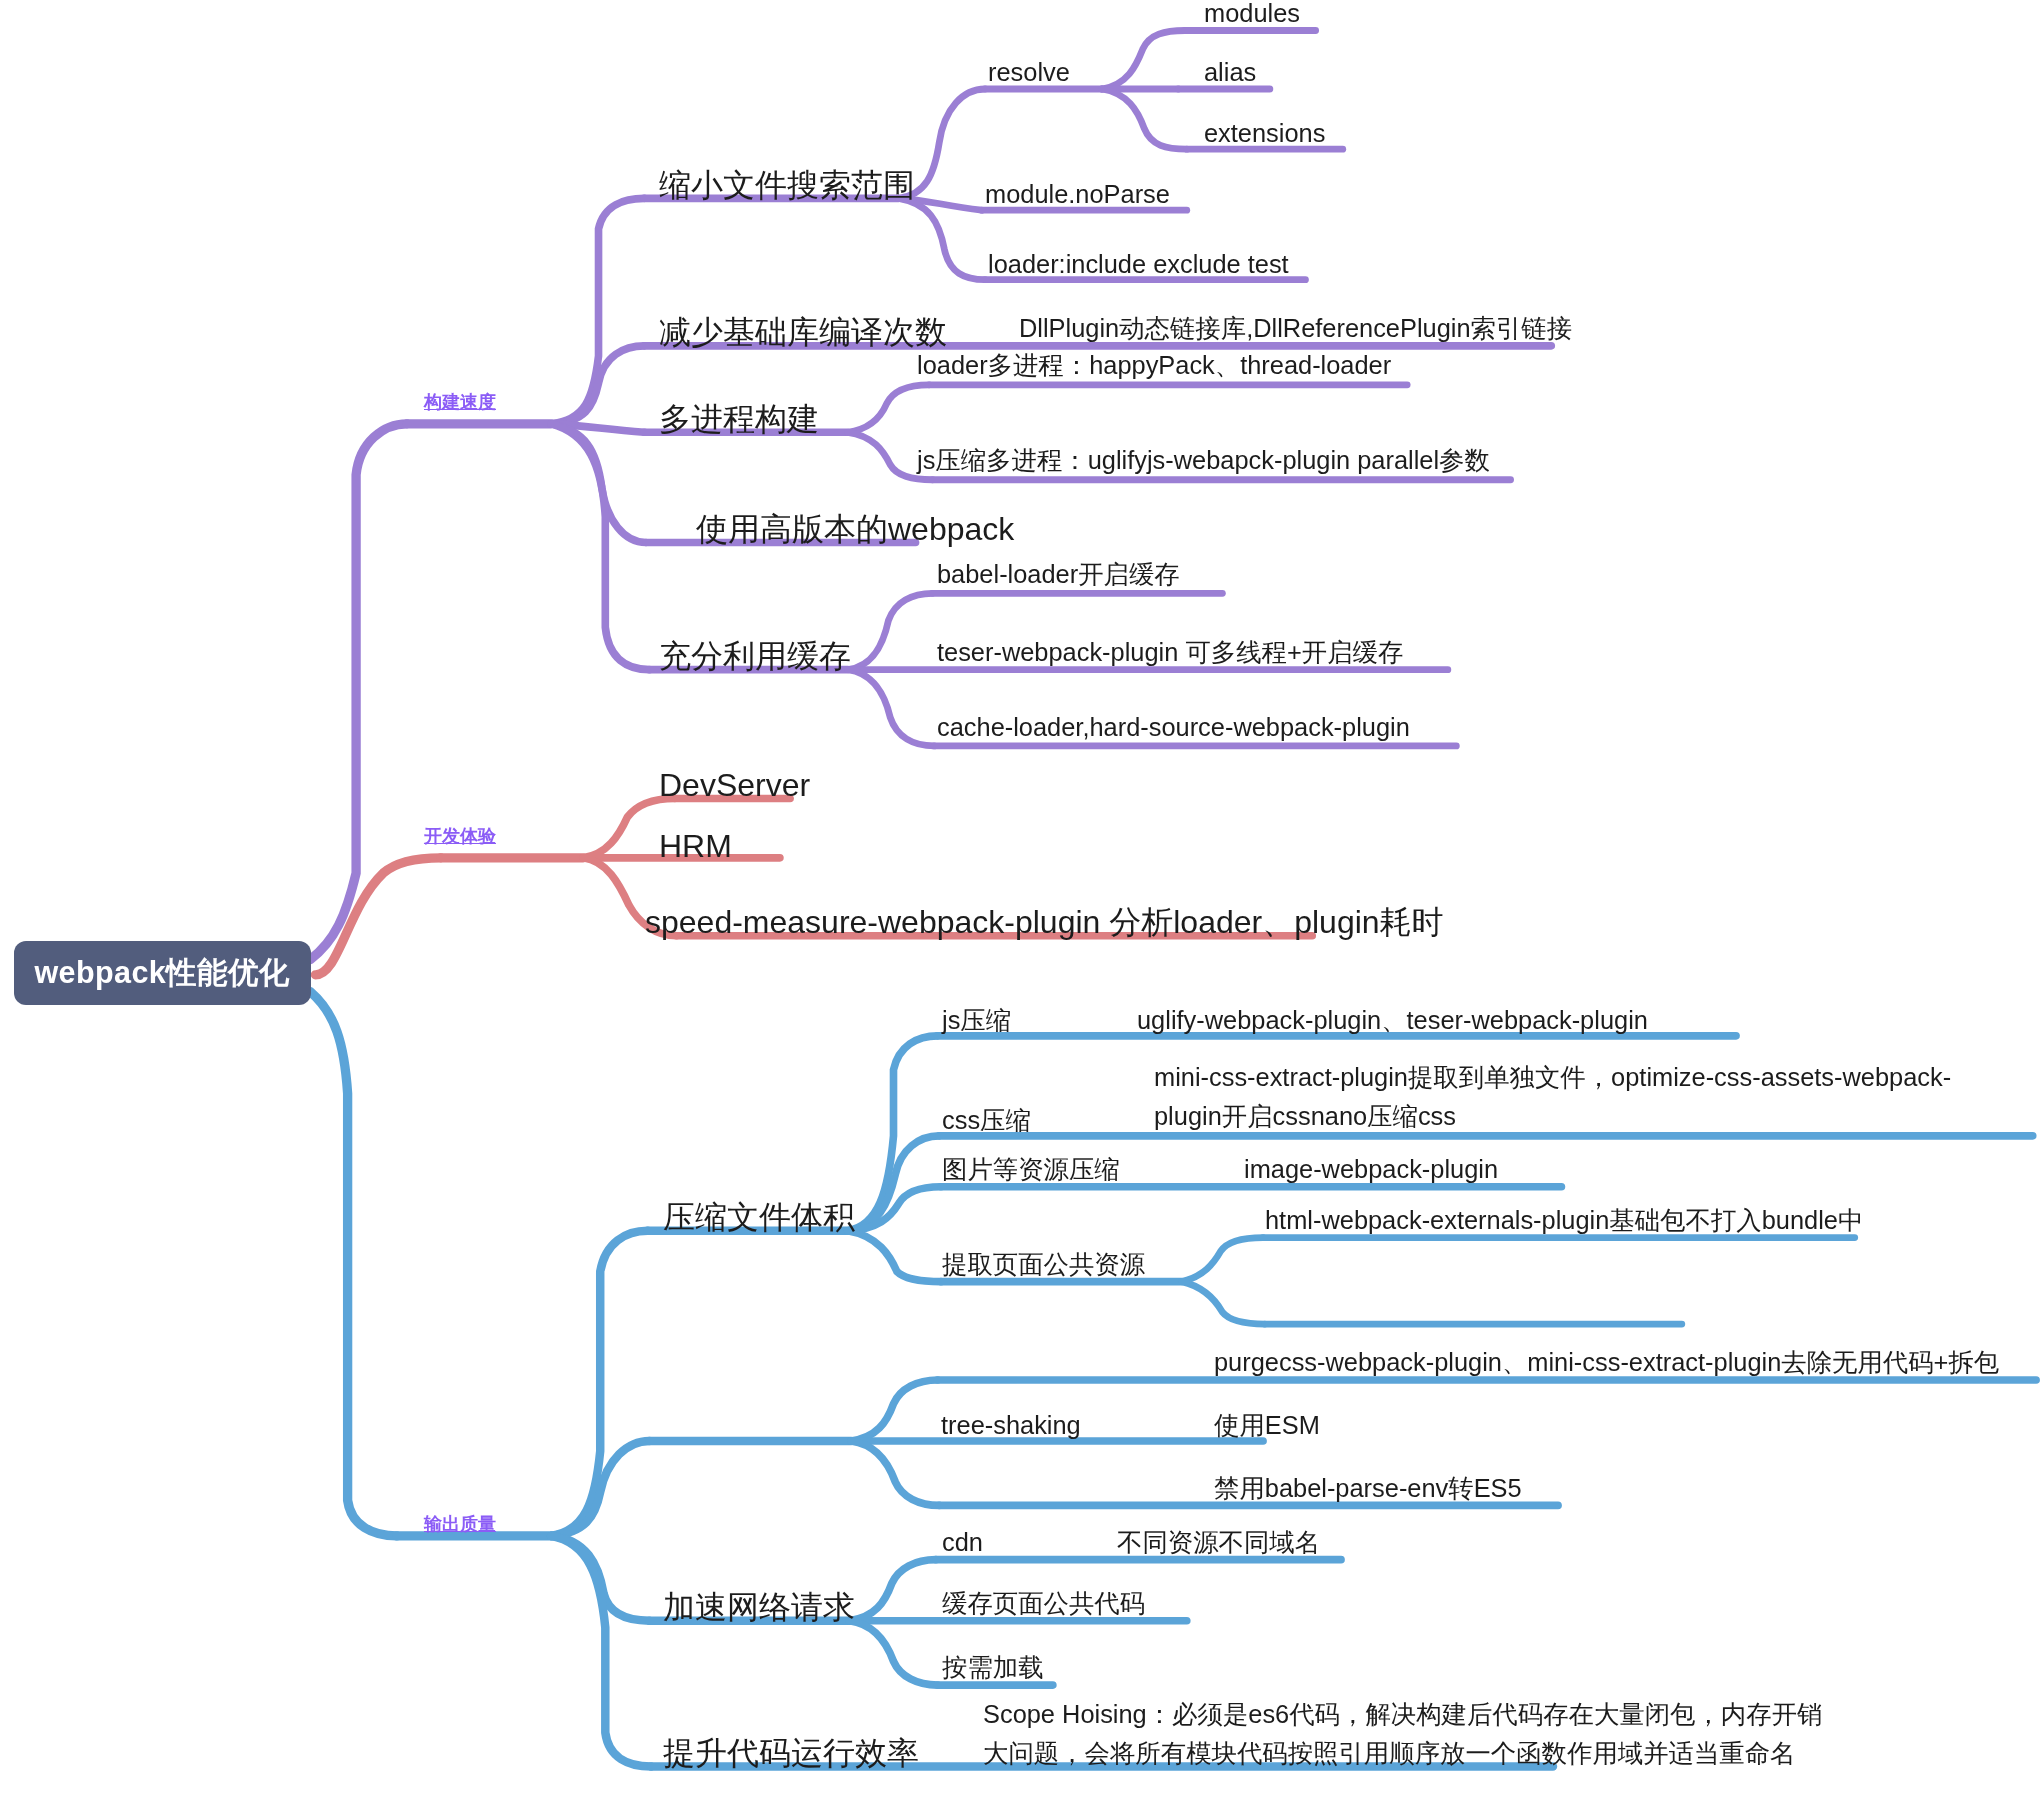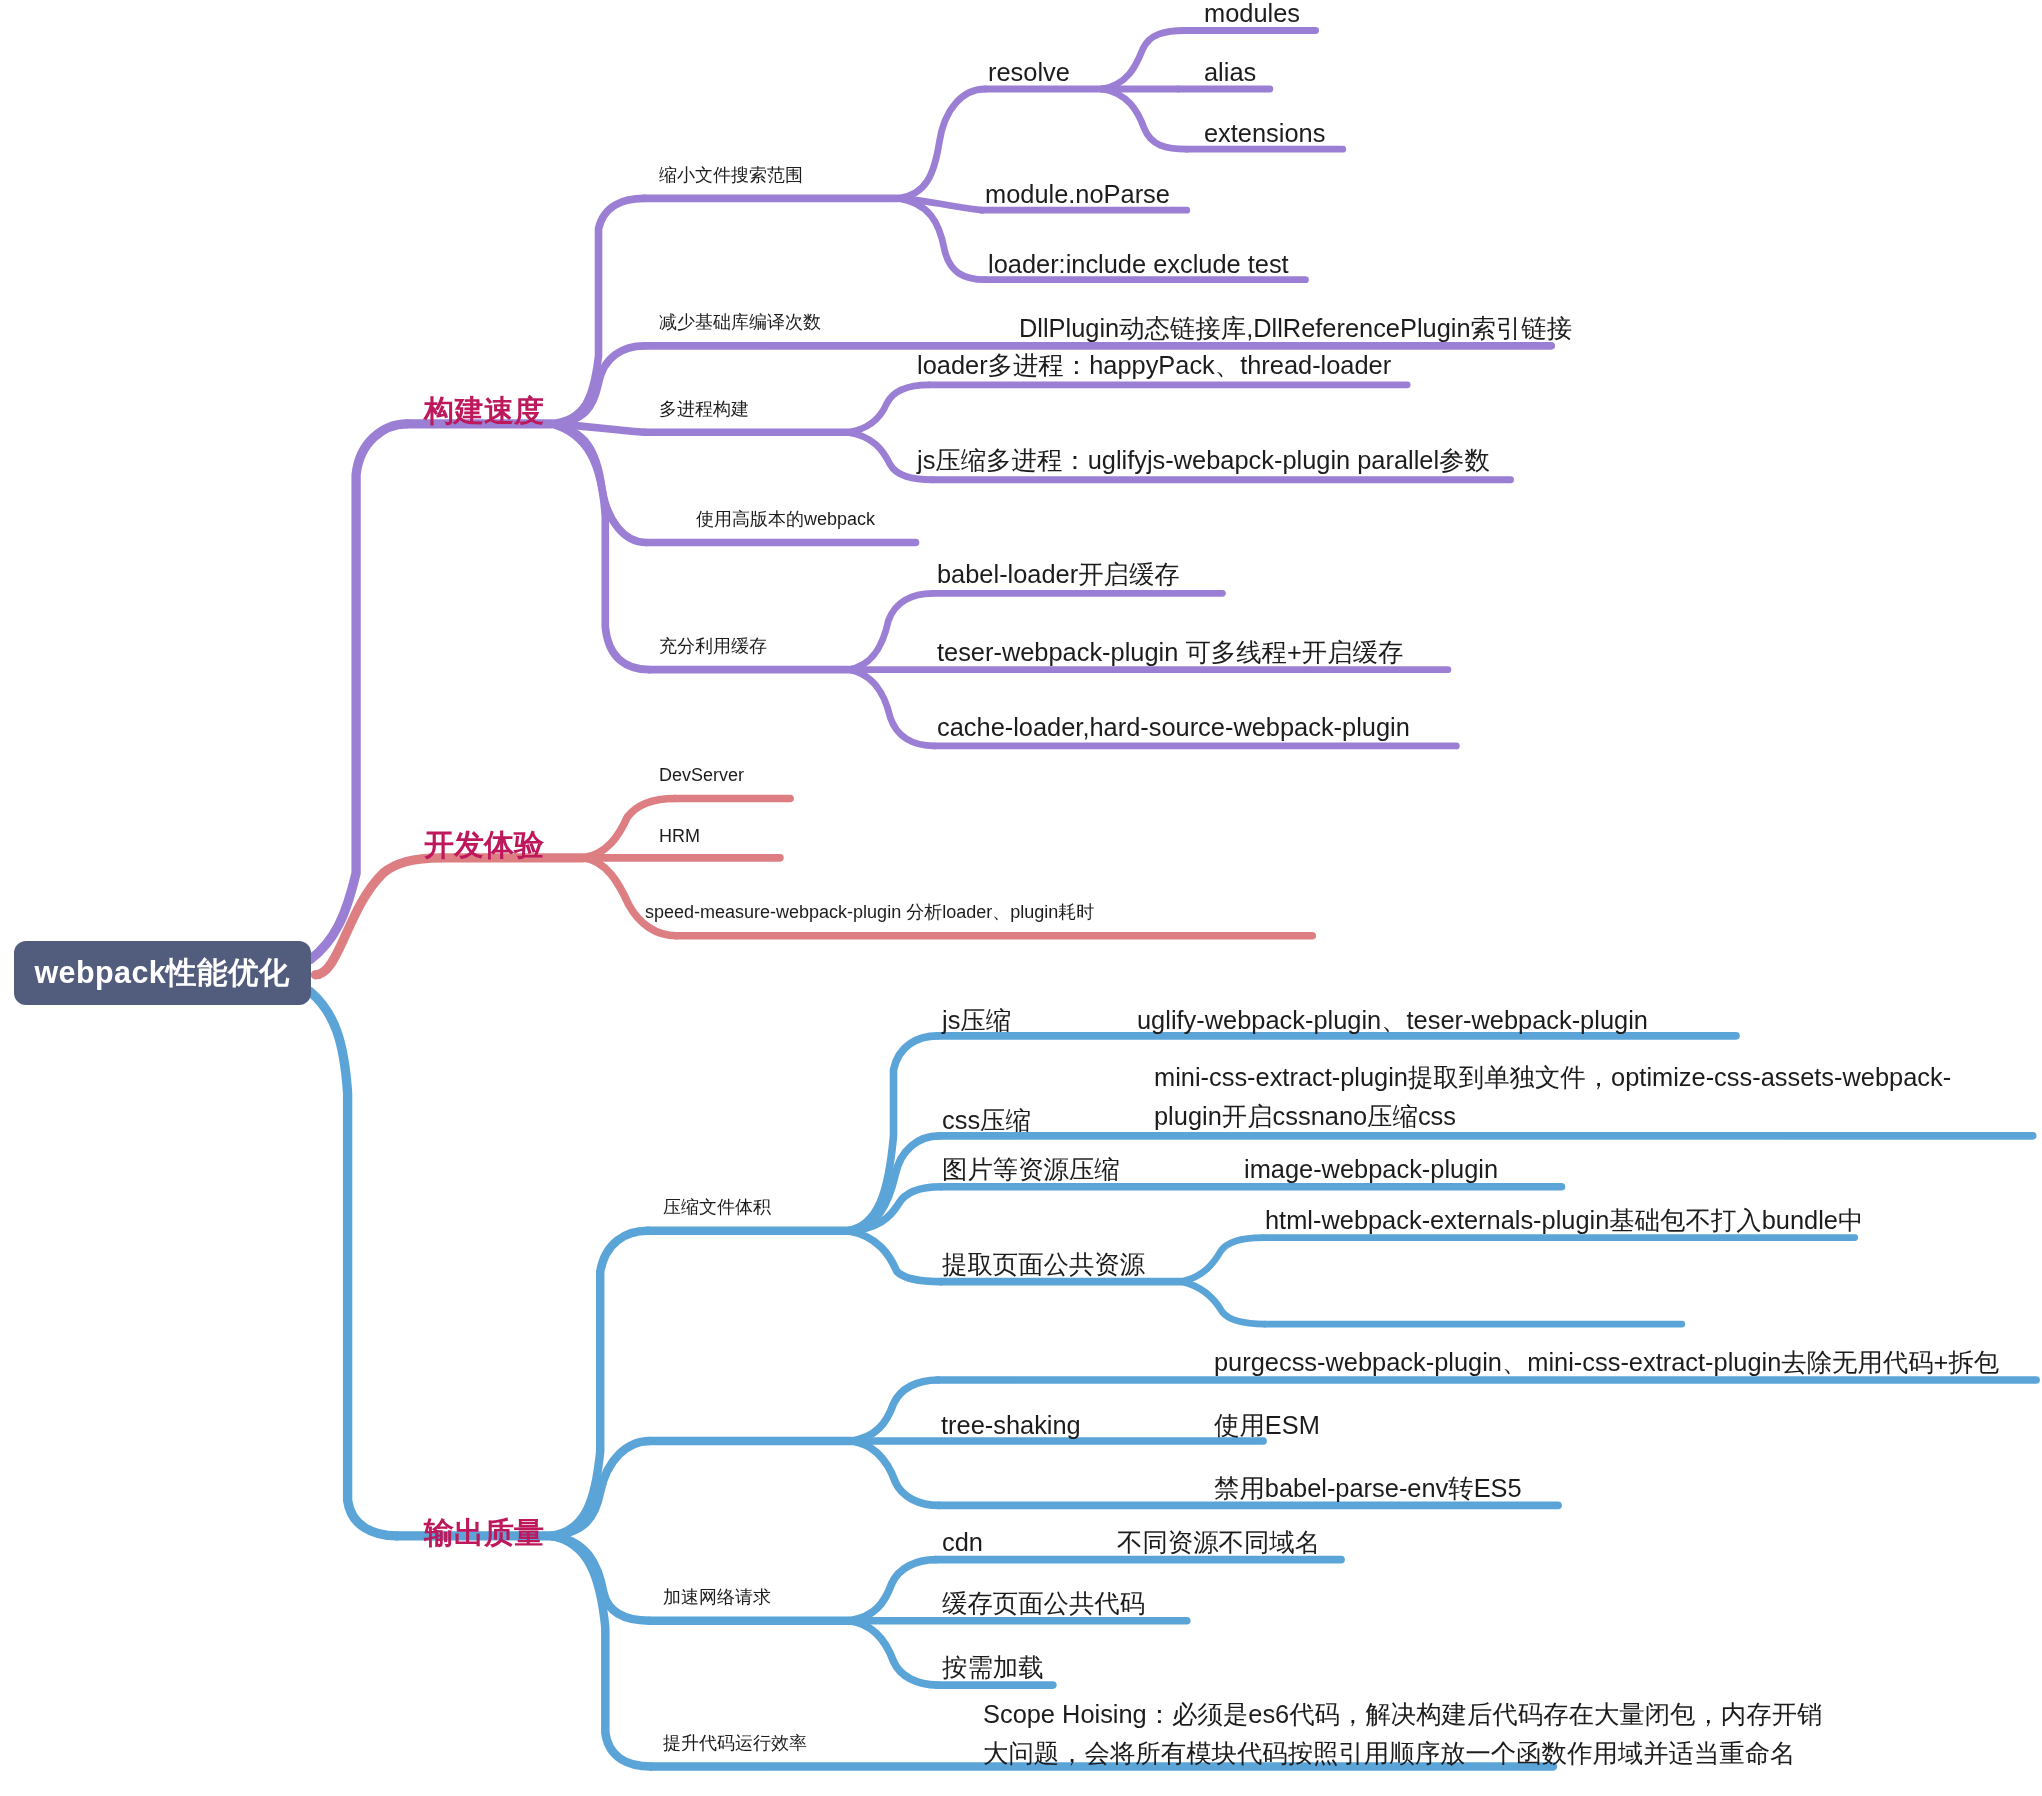--- a/index.html
+++ b/index.html
@@ -1,21 +1,21 @@
 <!DOCTYPE html>
 <html style="font-size:13.6px"><head>
 <meta charset="utf-8">
 <style>
   html,body{margin:0;padding:0;background:#fff;}
   #root{position:relative;width:2043px;height:1797px;background:#fff;
         font-family:"Liberation Sans","DejaVu Sans",sans-serif;overflow:hidden;}
   svg#links{position:absolute;left:0;top:0;width:2043px;height:1797px;pointer-events:none;}
   .node{position:absolute;white-space:nowrap;color:#1c1c1c;font-size:25.4px;line-height:1.42;}
-  .node.l1{font-size:30px;font-weight:700;color:#be185d;}
-  .node.l2{font-size:18px;color:#1c1c1c;}
+  .node.l1{font-size:18px;font-weight:700;color:#8b5cf6;text-decoration:underline;}
+  .node.l2{font-size:32px;color:#1c1c1c;}
   .node.l3{font-size:25.4px;color:#1c1c1c;}
   .node.multi{white-space:normal;line-height:1.55;}
   #central{position:absolute;left:13.6px;top:941px;width:297px;height:64px;
            background:#525d7d;border-radius:12px;display:flex;align-items:center;
            justify-content:center;color:#ffffff;font-size:30.5px;font-weight:700;
            letter-spacing:0.4px;}
 </style>
 </head>
 <body>
 

